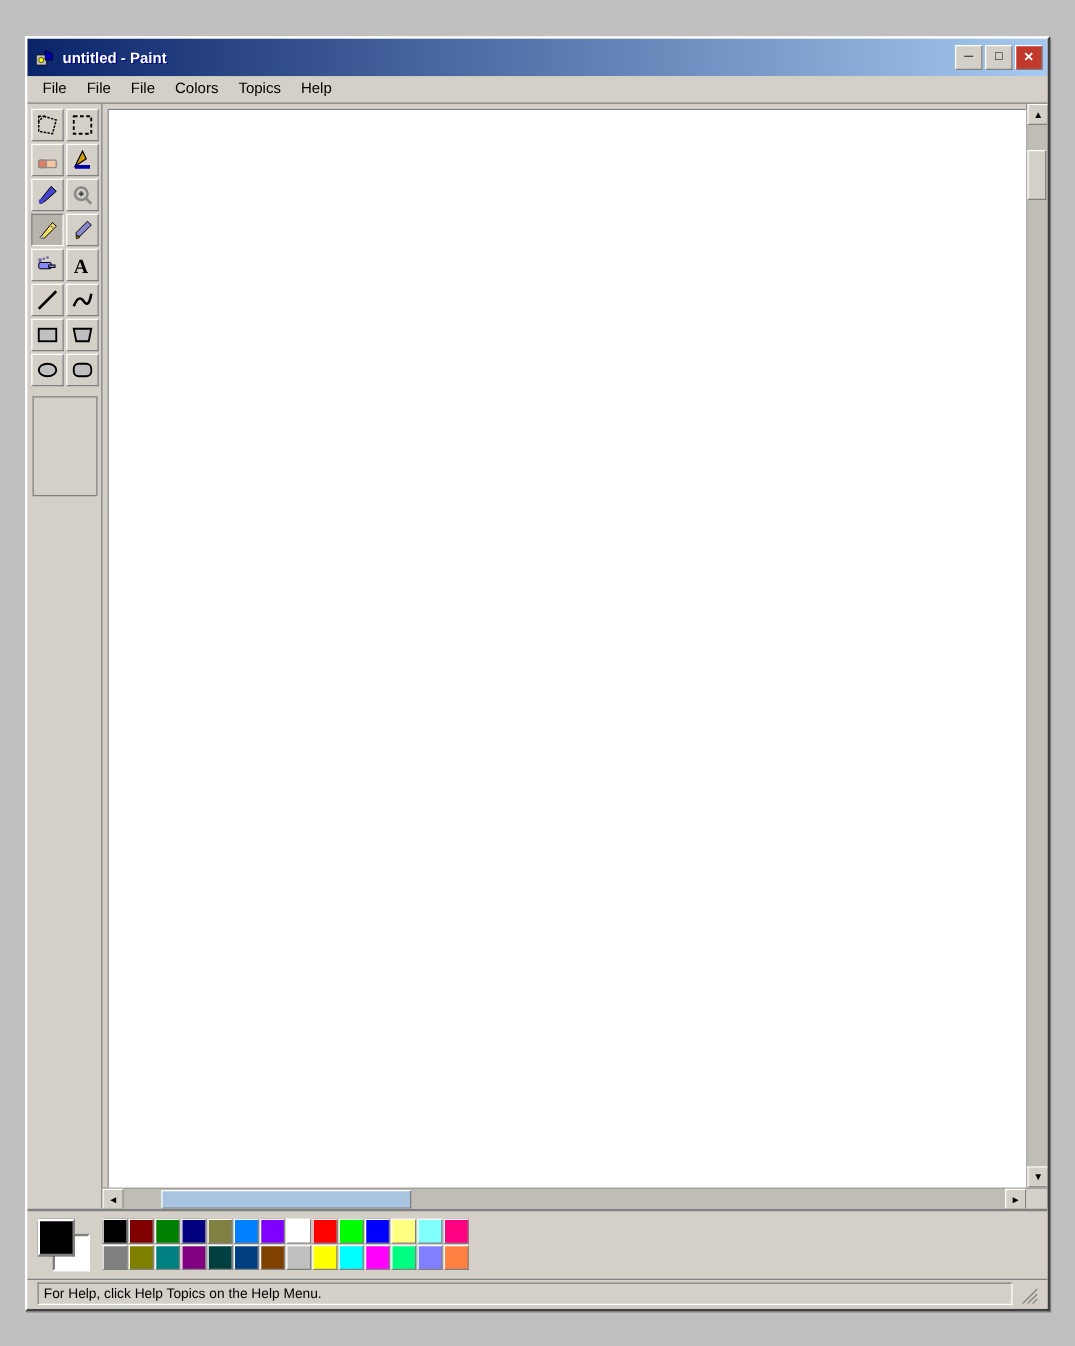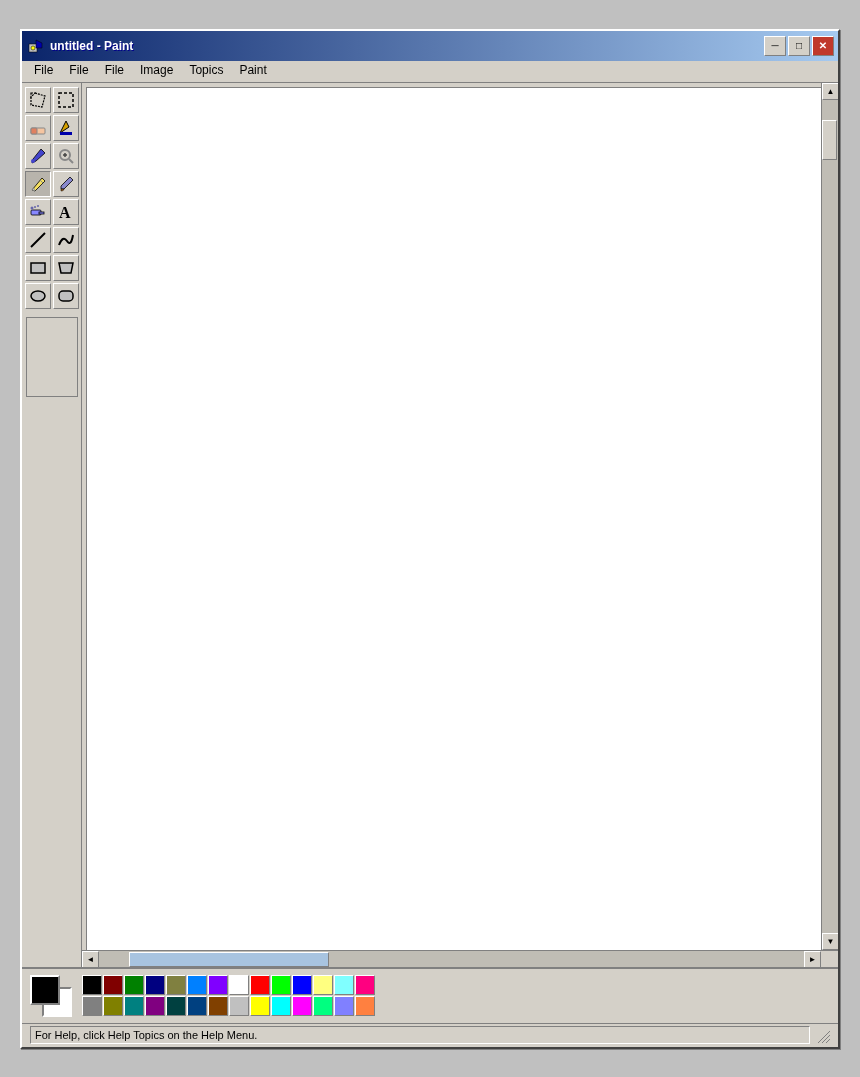--- a/index.html
+++ b/index.html
@@ -385,23 +385,23 @@
       <button class="title-btn title-btn-minimize">─</button>
       <button class="title-btn title-btn-maximize">□</button>
       <button class="title-btn title-btn-close">✕</button>
     </div>
   </div>
 
   <div class="menu-bar">
   <div class="menu-item">File</div>
       <div class="menu-item">File</div>
       <div class="menu-item">File</div>
-      <div class="menu-item">Image</div>
+      <div class="menu-item">Colors</div>
       <div class="menu-item">Topics</div>
-      <div class="menu-item">Paint</div>
+      <div class="menu-item">Help</div>
     </div>
 
   <div class="main-area">
 
     <div class="toolbar">
       <div class="tool-grid">
 
         <div class="tool-btn">
           <div class="tool-icon">
             <svg viewBox="0 0 18 18" width="18" height="18">

